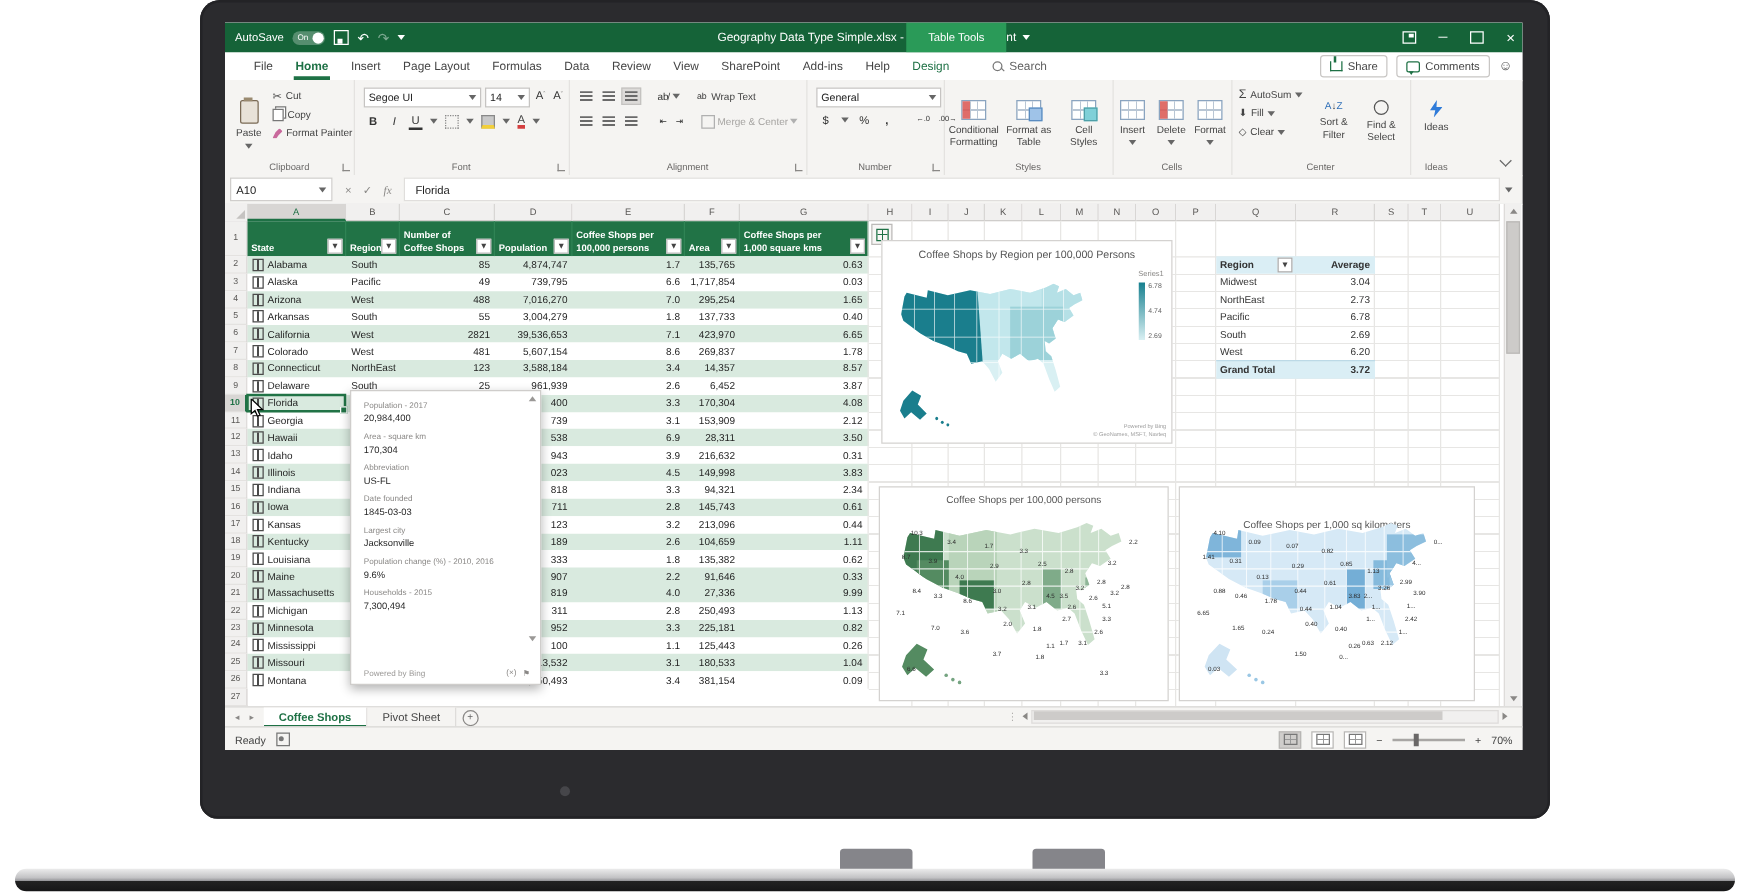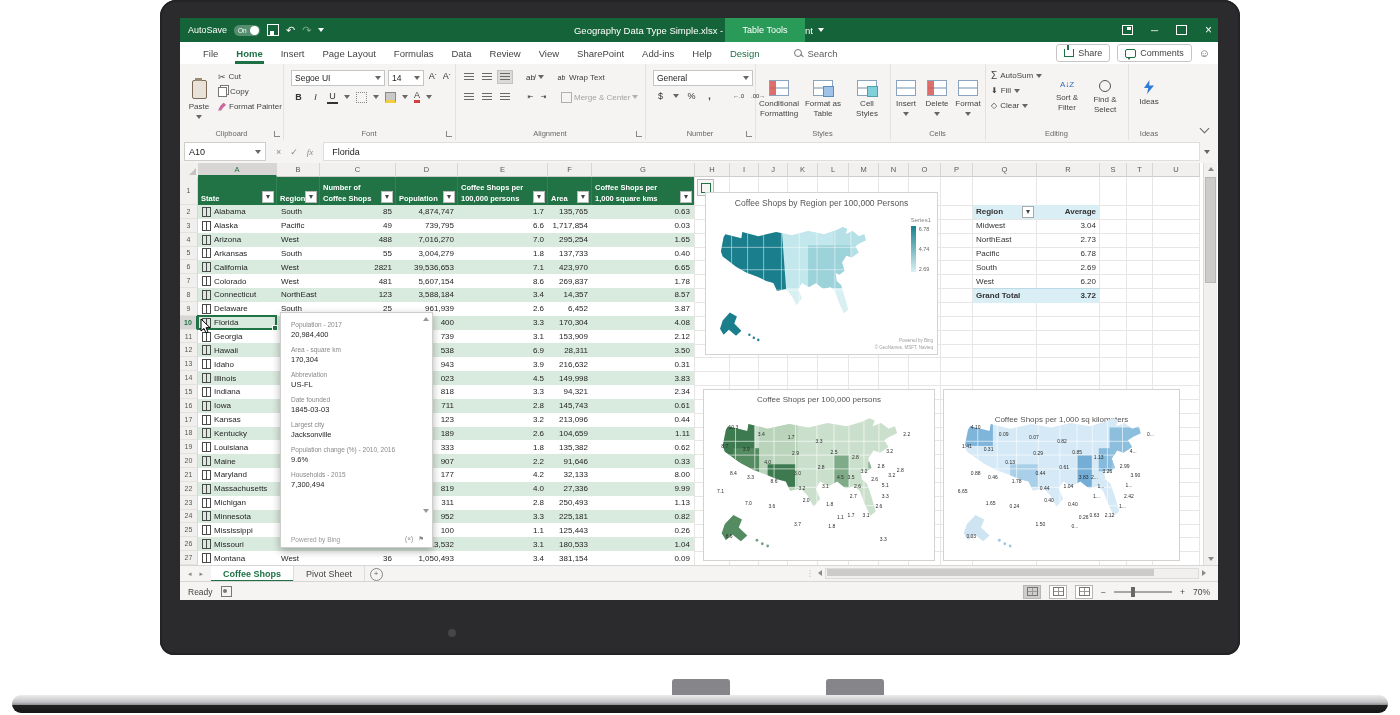--- a/index.html
+++ b/index.html
@@ -485,21 +485,21 @@
         <div class="bigbtn" style="left:64px;width:36px;">
           <div class="bicon" style="font-size:8px;color:#2f6fb8;">A<span style="color:#444;">↓</span>Z</div>
           <div>Sort &amp;</div>
             <div>Filter</div>
         </div>
         <div class="bigbtn" style="left:102px;width:36px;">
           <div class="bicon" style="width:10px;height:10px;border:1.5px solid #555;border-radius:50%;position:relative;"></div>
           <div>Find &amp;</div>
             <div>Select</div>
         </div>
-        <div class="grplabel">Editing</div>
+        <div class="grplabel">Center</div>
       </div>
 
       <div class="grp" style="left:948px;width:42px;border-right:none;">
         <div class="bigbtn" style="left:0;width:42px;">
           <div class="bicon bolt"></div>
           <div>Ideas</div>
         </div>
         <div class="grplabel">Ideas</div>
       </div>
       <div class="chev" style="position:absolute;right:10px;bottom:8px;transform:rotate(225deg);"></div>
@@ -1027,32 +1027,20 @@
               <span>Maine</span>
             </span>
             <span class="c cb"></span>
             <span class="c cc"></span>
             <span class="c cd">907</span>
             <span class="c ce">2.2</span>
             <span class="c cf">91,646</span>
             <span class="c cg">0.33</span>
           </div>
 
-          <div class="trow">
-            <span class="c ca">
-              <i class="geo"></i>
-              <span>Maryland</span>
-            </span>
-            <span class="c cb"></span>
-            <span class="c cc"></span>
-            <span class="c cd">177</span>
-            <span class="c ce">4.2</span>
-            <span class="c cf">32,133</span>
-            <span class="c cg">8.00</span>
-          </div>
 
           <div class="trow band">
             <span class="c ca">
               <i class="geo"></i>
               <span>Massachusetts</span>
             </span>
             <span class="c cb"></span>
             <span class="c cc"></span>
             <span class="c cd">819</span>
             <span class="c ce">4.0</span>

